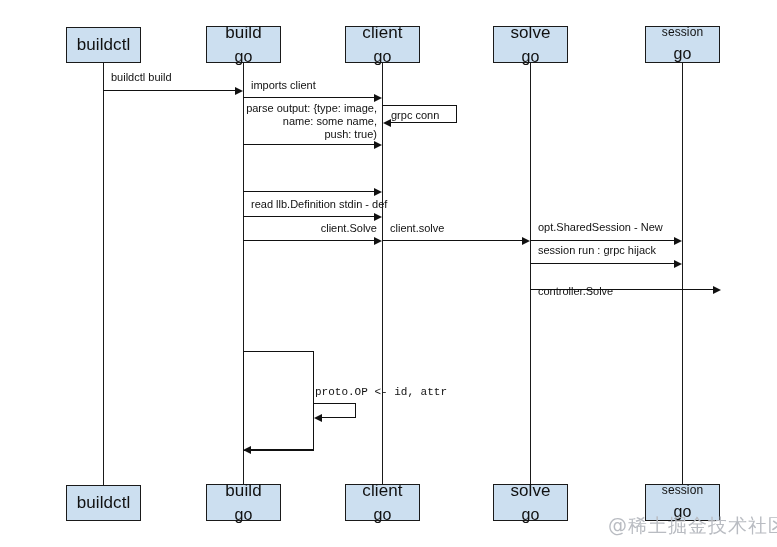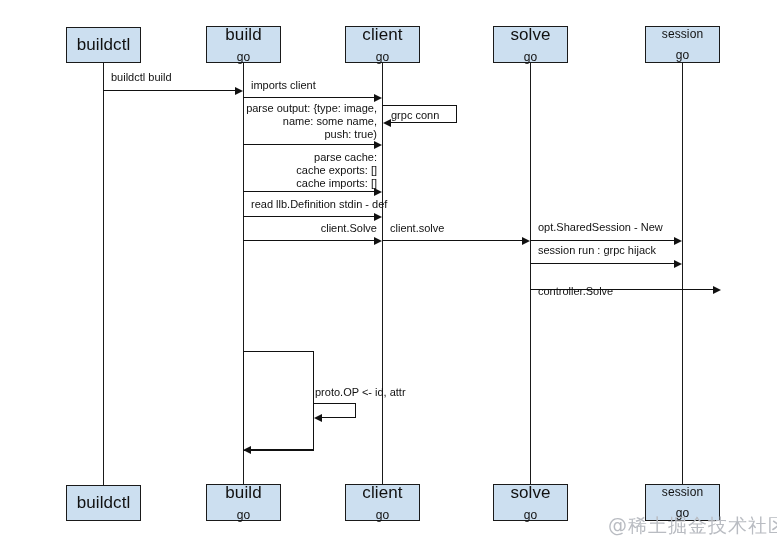--- a/index.html
+++ b/index.html
@@ -31,21 +31,21 @@
     color: #111111;
   }
   .p-name {
     font-size: 17px;
     letter-spacing: 0.1px;
   }
   .p-name.small {
     font-size: 12px;
   }
   .p-sub {
-    font-size: 12px;
+    font-size: 16px;
     margin-top: 8px;
   }
   .p-name.solo {
     font-size: 17px;
   }
   
   .lifeline {
     position: absolute;
     width: 1px;
     background: #1a1a1a;
@@ -172,23 +172,20 @@
 push: true)</div>
   <div class="msg-line" style="left:243px; top:144px; width:131px;"></div>
   <div class="arrowhead right" style="left:374px; top:141px;"></div>
 
   <div class="msg-label" style="left:391px; top:89px;margin-top:20px;">grpc conn</div>
   <div class="loop-top" style="left:382px; top:105px; width:75px;"></div>
   <div class="loop-side" style="left:456px; top:105px; height:17px;"></div>
   <div class="loop-bottom" style="left:391px; top:122px; width:66px;"></div>
   <div class="arrowhead left" style="left:383px; top:119px;"></div>
 
-  <div class="msg-label right-align" style="left:180px; top:151px; width:197px;">parse cache:
-cache exports: []
-cache imports: []</div>
   <div class="msg-line" style="left:243px; top:191px; width:131px;"></div>
   <div class="arrowhead right" style="left:374px; top:188px;"></div>
 
   <div class="msg-label" style="left:251px; top:198px;">read llb.Definition stdin - def</div>
   <div class="msg-line" style="left:243px; top:216px; width:131px;"></div>
   <div class="arrowhead right" style="left:374px; top:213px;"></div>
 
   <div class="msg-label right-align" style="left:250px; top:222px; width:127px;">client.Solve</div>
   <div class="msg-line" style="left:243px; top:240px; width:131px;"></div>
   <div class="arrowhead right" style="left:374px; top:237px;"></div>
@@ -204,21 +201,21 @@
   <div class="msg-label" style="left:538px; top:244px;">session run : grpc hijack</div>
   <div class="msg-line" style="left:530px; top:263px; width:144px;"></div>
   <div class="arrowhead right" style="left:674px; top:260px;"></div>
 
   <div class="msg-label" style="left:538px; top:285px;">controller.Solve</div>
   <div class="msg-line" style="left:530px; top:289px; width:183px;"></div>
   <div class="arrowhead right" style="left:713px; top:286px;"></div>
 
   <div class="actbox" style="left:243px; top:351px; width:71px; height:100px;"></div>
 
-  <div class="msg-label" style="left:315px; top:386px;">proto.OP &lt;- id, attr</div>
+  <div class="msg-label" style="left:315px; top:386px;font-family:Liberation Mono, monospace;">proto.OP &lt;- id, attr</div>
   <div class="loop-top" style="left:313px; top:403px; width:43px;"></div>
   <div class="loop-side" style="left:355px; top:403px; height:14px;"></div>
   <div class="loop-bottom" style="left:322px; top:417px; width:34px;"></div>
   <div class="arrowhead left" style="left:314px; top:414px;"></div>
 
   <div class="msg-line" style="left:251px; top:449px; width:63px;"></div>
   <div class="arrowhead left" style="left:243px; top:446px;"></div>
 
   <div class="watermark" style="left:608px; top:513px;">@稀土掘金技术社区</div>
 

